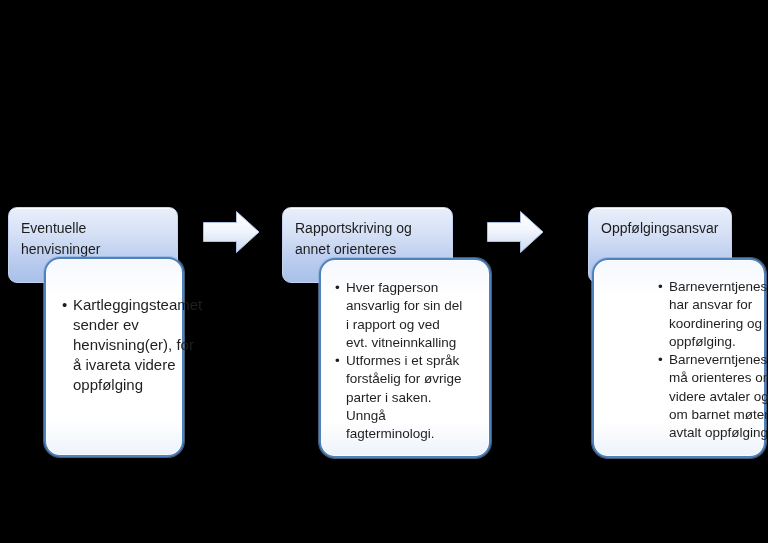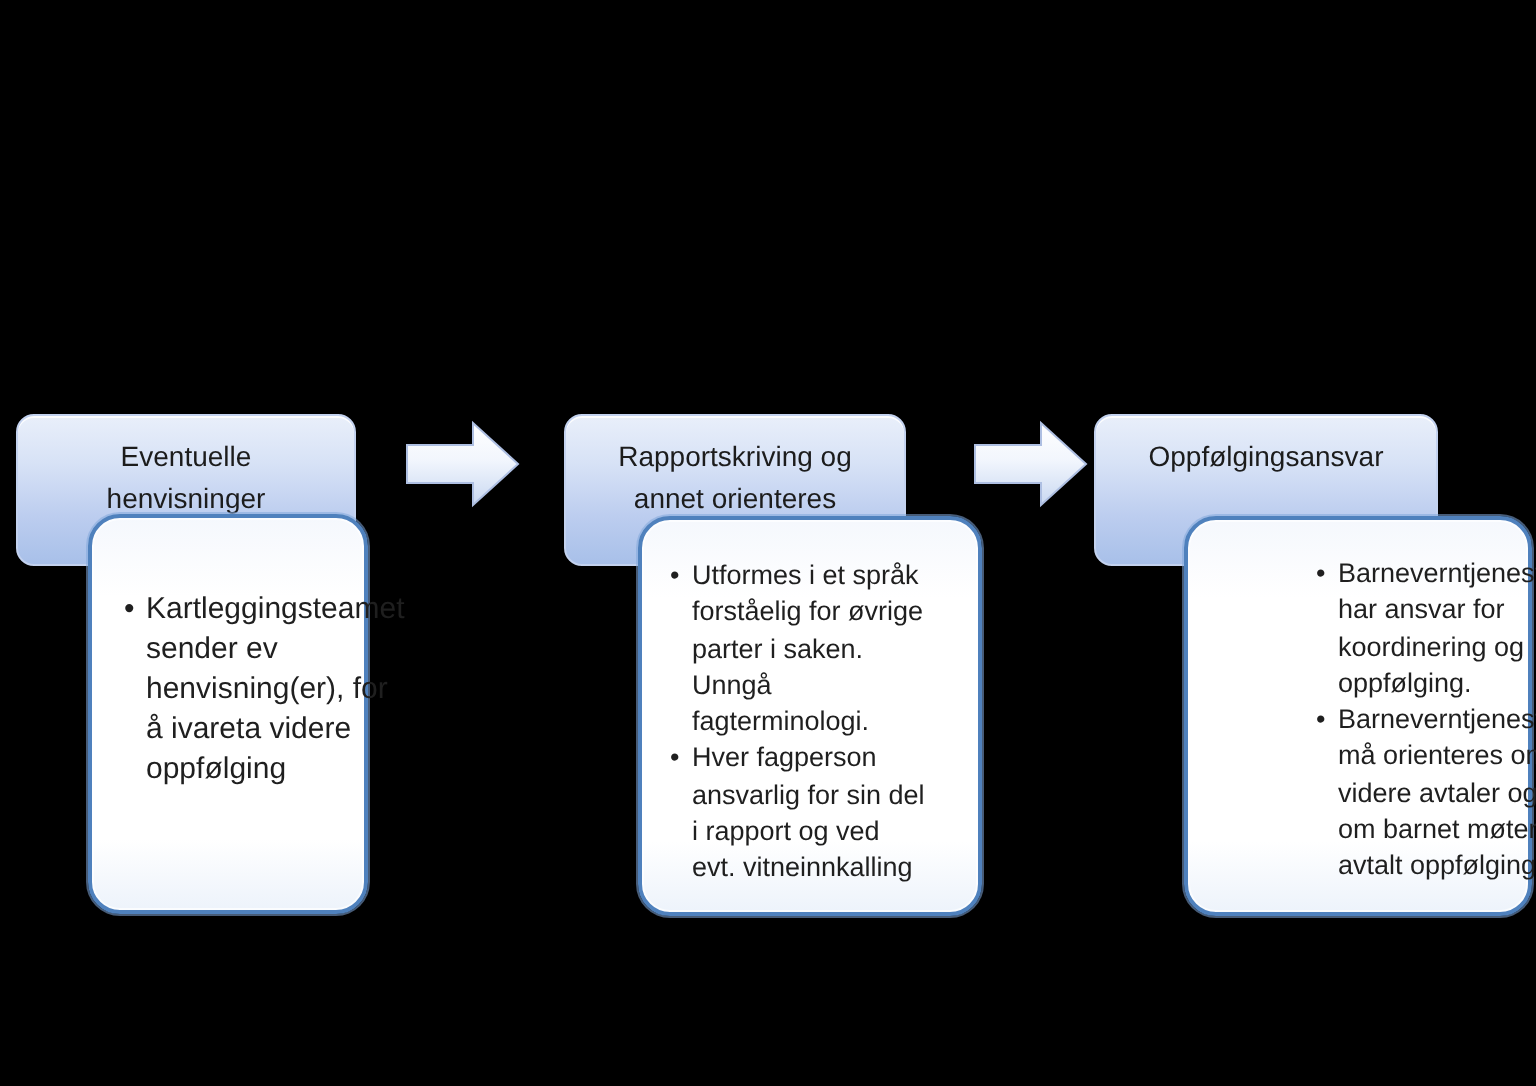--- a/index.html
+++ b/index.html
@@ -25,25 +25,24 @@
     box-shadow: inset 0 1px 0 rgba(255,255,255,0.85);
     box-sizing: border-box;
     z-index: 1;
   }
   .stage-header .title {
     padding: 10px 12px 0 12px;
     font-size: 14px;
     line-height: 21px;
     color: #1c1c1c;
     white-space: pre-line;
-    text-align: center;
   }
   .header-1 { left: 8px;   width: 170px; }
   .header-2 { left: 282px; width: 171px; }
-  .header-3 { left: 547px; width: 172px; }
+  .header-3 { left: 588px; width: 144px; }
 
   .content-box {
     position: absolute;
     top: 257px;
     height: 200px;
     border-radius: 16px;
     background: linear-gradient(180deg, #f5f8fd 0%, #ffffff 20%, #ffffff 82%, #edf3fb 100%);
     border: 2px solid #4f81bd;
     box-shadow: 0 0 0 1px rgba(130,168,218,0.55), inset 0 0 0 1px rgba(255,255,255,0.7);
     box-sizing: border-box;
@@ -108,31 +107,31 @@
     <path d="M0.5 12.5 H33.5 V1.5 L56 22 L33.5 42.5 V31.5 H0.5 Z" fill="url(#arrowGrad1)" stroke="#aebfe2" stroke-width="1"></path>
   </svg>
 
   <div class="stage-header header-2">
     <div class="title">Rapportskriving og
 annet orienteres</div>
   </div>
   <div class="content-box content-2">
     <div class="bullets">
       <div class="bullet">
+        <span class="bullet-text">Hver fagperson
+ansvarlig for sin del
+i rapport og ved
+evt. vitneinnkalling</span>
+      </div>
+      <div class="bullet">
         <span class="bullet-text">Utformes i et språk
 forståelig for øvrige
 parter i saken.
 Unngå
 fagterminologi.</span>
-      </div>
-      <div class="bullet">
-        <span class="bullet-text">Hver fagperson
-ansvarlig for sin del
-i rapport og ved
-evt. vitneinnkalling</span>
       </div>
     </div>
   </div>
 
   <svg class="arrow arrow-2" viewBox="0 0 57 44" xmlns="http://www.w3.org/2000/svg" aria-hidden="true">
     <defs>
       <linearGradient id="arrowGrad2" x1="0" y1="0" x2="0" y2="1">
         <stop offset="0%" stop-color="#ffffff"></stop>
         <stop offset="45%" stop-color="#f2f6fd"></stop>
         <stop offset="100%" stop-color="#c9d8f1"></stop>

